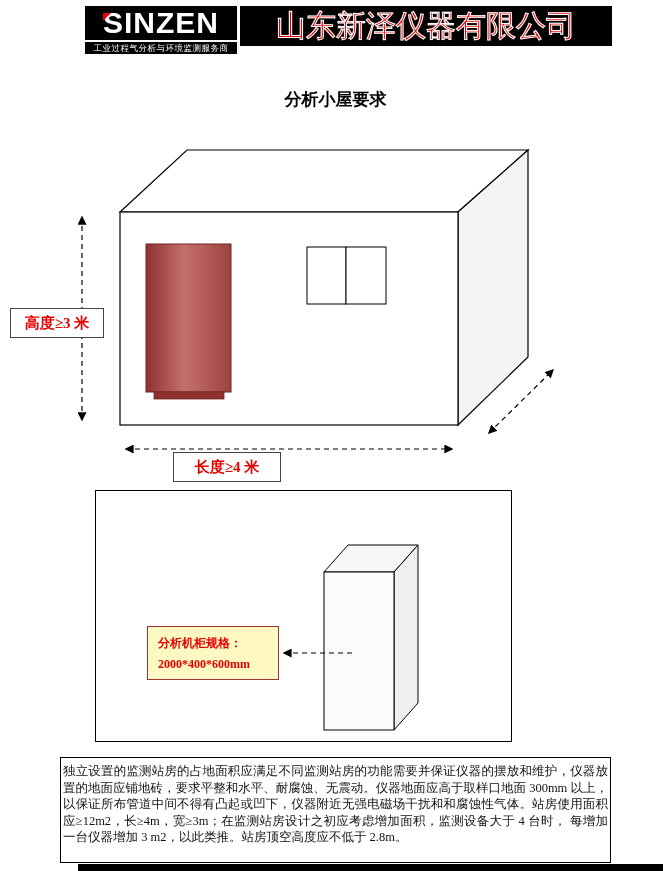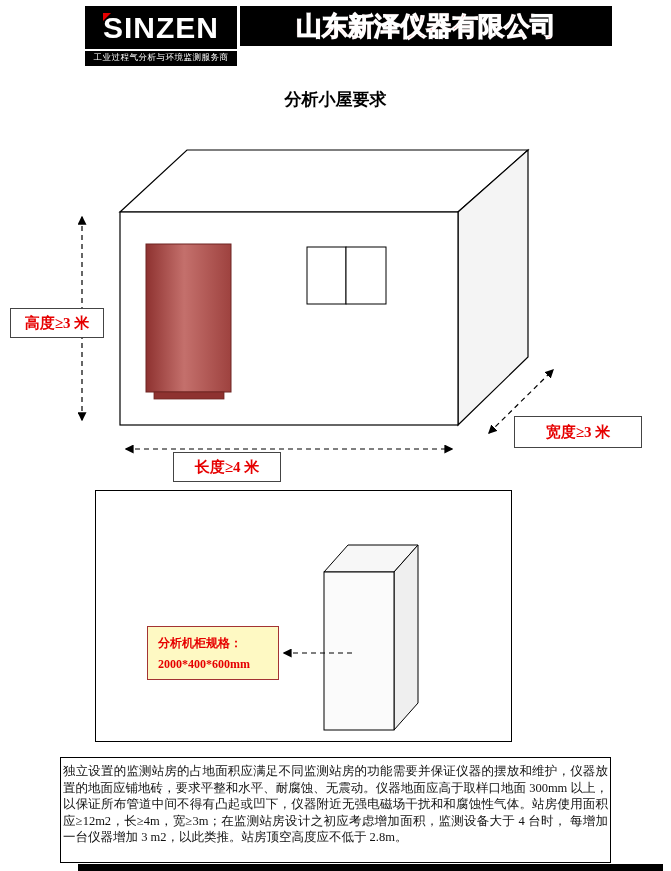--- a/index.html
+++ b/index.html
@@ -6,21 +6,21 @@
   .page{
     position:relative;
     width:671px;height:871px;
     margin:0 auto;
     background:#ffffff;
     font-family:"Liberation Serif", serif;
     overflow:hidden;
   }
   
   .logo-block{
-    position:absolute;left:85px;top:6px;width:152px;height:60px;
+    position:absolute;left:85px;top:6px;width:152px;height:48px;
     background:#000;display:flex;flex-direction:column;
   }
   .logo-main{
     flex:1;display:flex;align-items:center;justify-content:center;
     color:#fff;font-family:"Liberation Sans",sans-serif;
     font-weight:bold;font-size:30px;letter-spacing:1px;position:relative;
   }
   .logo-accent{
     position:absolute;left:18px;top:7px;width:0;height:0;
     border-left:8px solid #e60000;border-bottom:8px solid transparent;
@@ -29,21 +29,21 @@
     height:15px;border-top:2px solid #fff;
     color:#fff;font-size:8.5px;line-height:15px;text-align:center;
     font-family:Liberation Mono, monospace;letter-spacing:0.5px;
     white-space:nowrap;
   }
   .company-banner{
     position:absolute;left:240px;top:6px;width:372px;height:40px;
     background:#000;display:flex;align-items:center;justify-content:center;
   }
   .company-name{
-    color:#e60000;font-size:26px;font-weight:bold;white-space:nowrap;
+    color:#e60000;font-size:30px;font-weight:normal;white-space:nowrap;
     -webkit-text-stroke:1px #ffffff;
     text-shadow:0 0 1px #ffffff;
     font-family:"Liberation Serif",serif;
   }
   
   .page-title{
     position:absolute;left:0;top:88px;width:100%;
     text-align:center;font-size:17px;font-weight:bold;color:#000;
   }
   
@@ -133,21 +133,20 @@
     <g>
       <polygon points="324,572 348,545 418,545 394,572" fill="#f7f7f7" stroke="#000" stroke-width="1"></polygon>
       <polygon points="394,572 418,545 418,703 394,730" fill="#efefef" stroke="#000" stroke-width="1"></polygon>
       <rect x="324" y="572" width="70" height="158" fill="#fbfbfb" stroke="#000" stroke-width="1"></rect>
       <line x1="284" y1="653" x2="356" y2="653" stroke="#000" stroke-width="1.2" stroke-dasharray="5 4" marker-start="url(#arrow)"></line>
     </g>
   </svg>
 
   <div class="dim-label height-label">高度≥3 米</div>
   <div class="dim-label length-label">长度≥4 米</div>
-  <div class="dim-label width-label">宽度≥3 米</div>
 
   <div class="cabinet-frame"></div>
   <div class="cabinet-spec">
     <span>分析机柜规格：</span>
     <span>2000*400*600mm</span>
   </div>
 
   <div class="req-box">
     <div class="req-text">独立设置的监测站房的占地面积应满足不同监测站房的功能需要并保证仪器的摆放和维护，仪器放置的地面应铺地砖，要求平整和水平、耐腐蚀、无震动。仪器地面应高于取样口地面 300mm 以上， 以保证所布管道中间不得有凸起或凹下，仪器附近无强电磁场干扰和和腐蚀性气体。站房使用面积应≥12m2，长≥4m，宽≥3m；在监测站房设计之初应考虑增加面积，监测设备大于 4 台时， 每增加一台仪器增加 3 m2，以此类推。站房顶空高度应不低于 2.8m。</div>
   </div>

